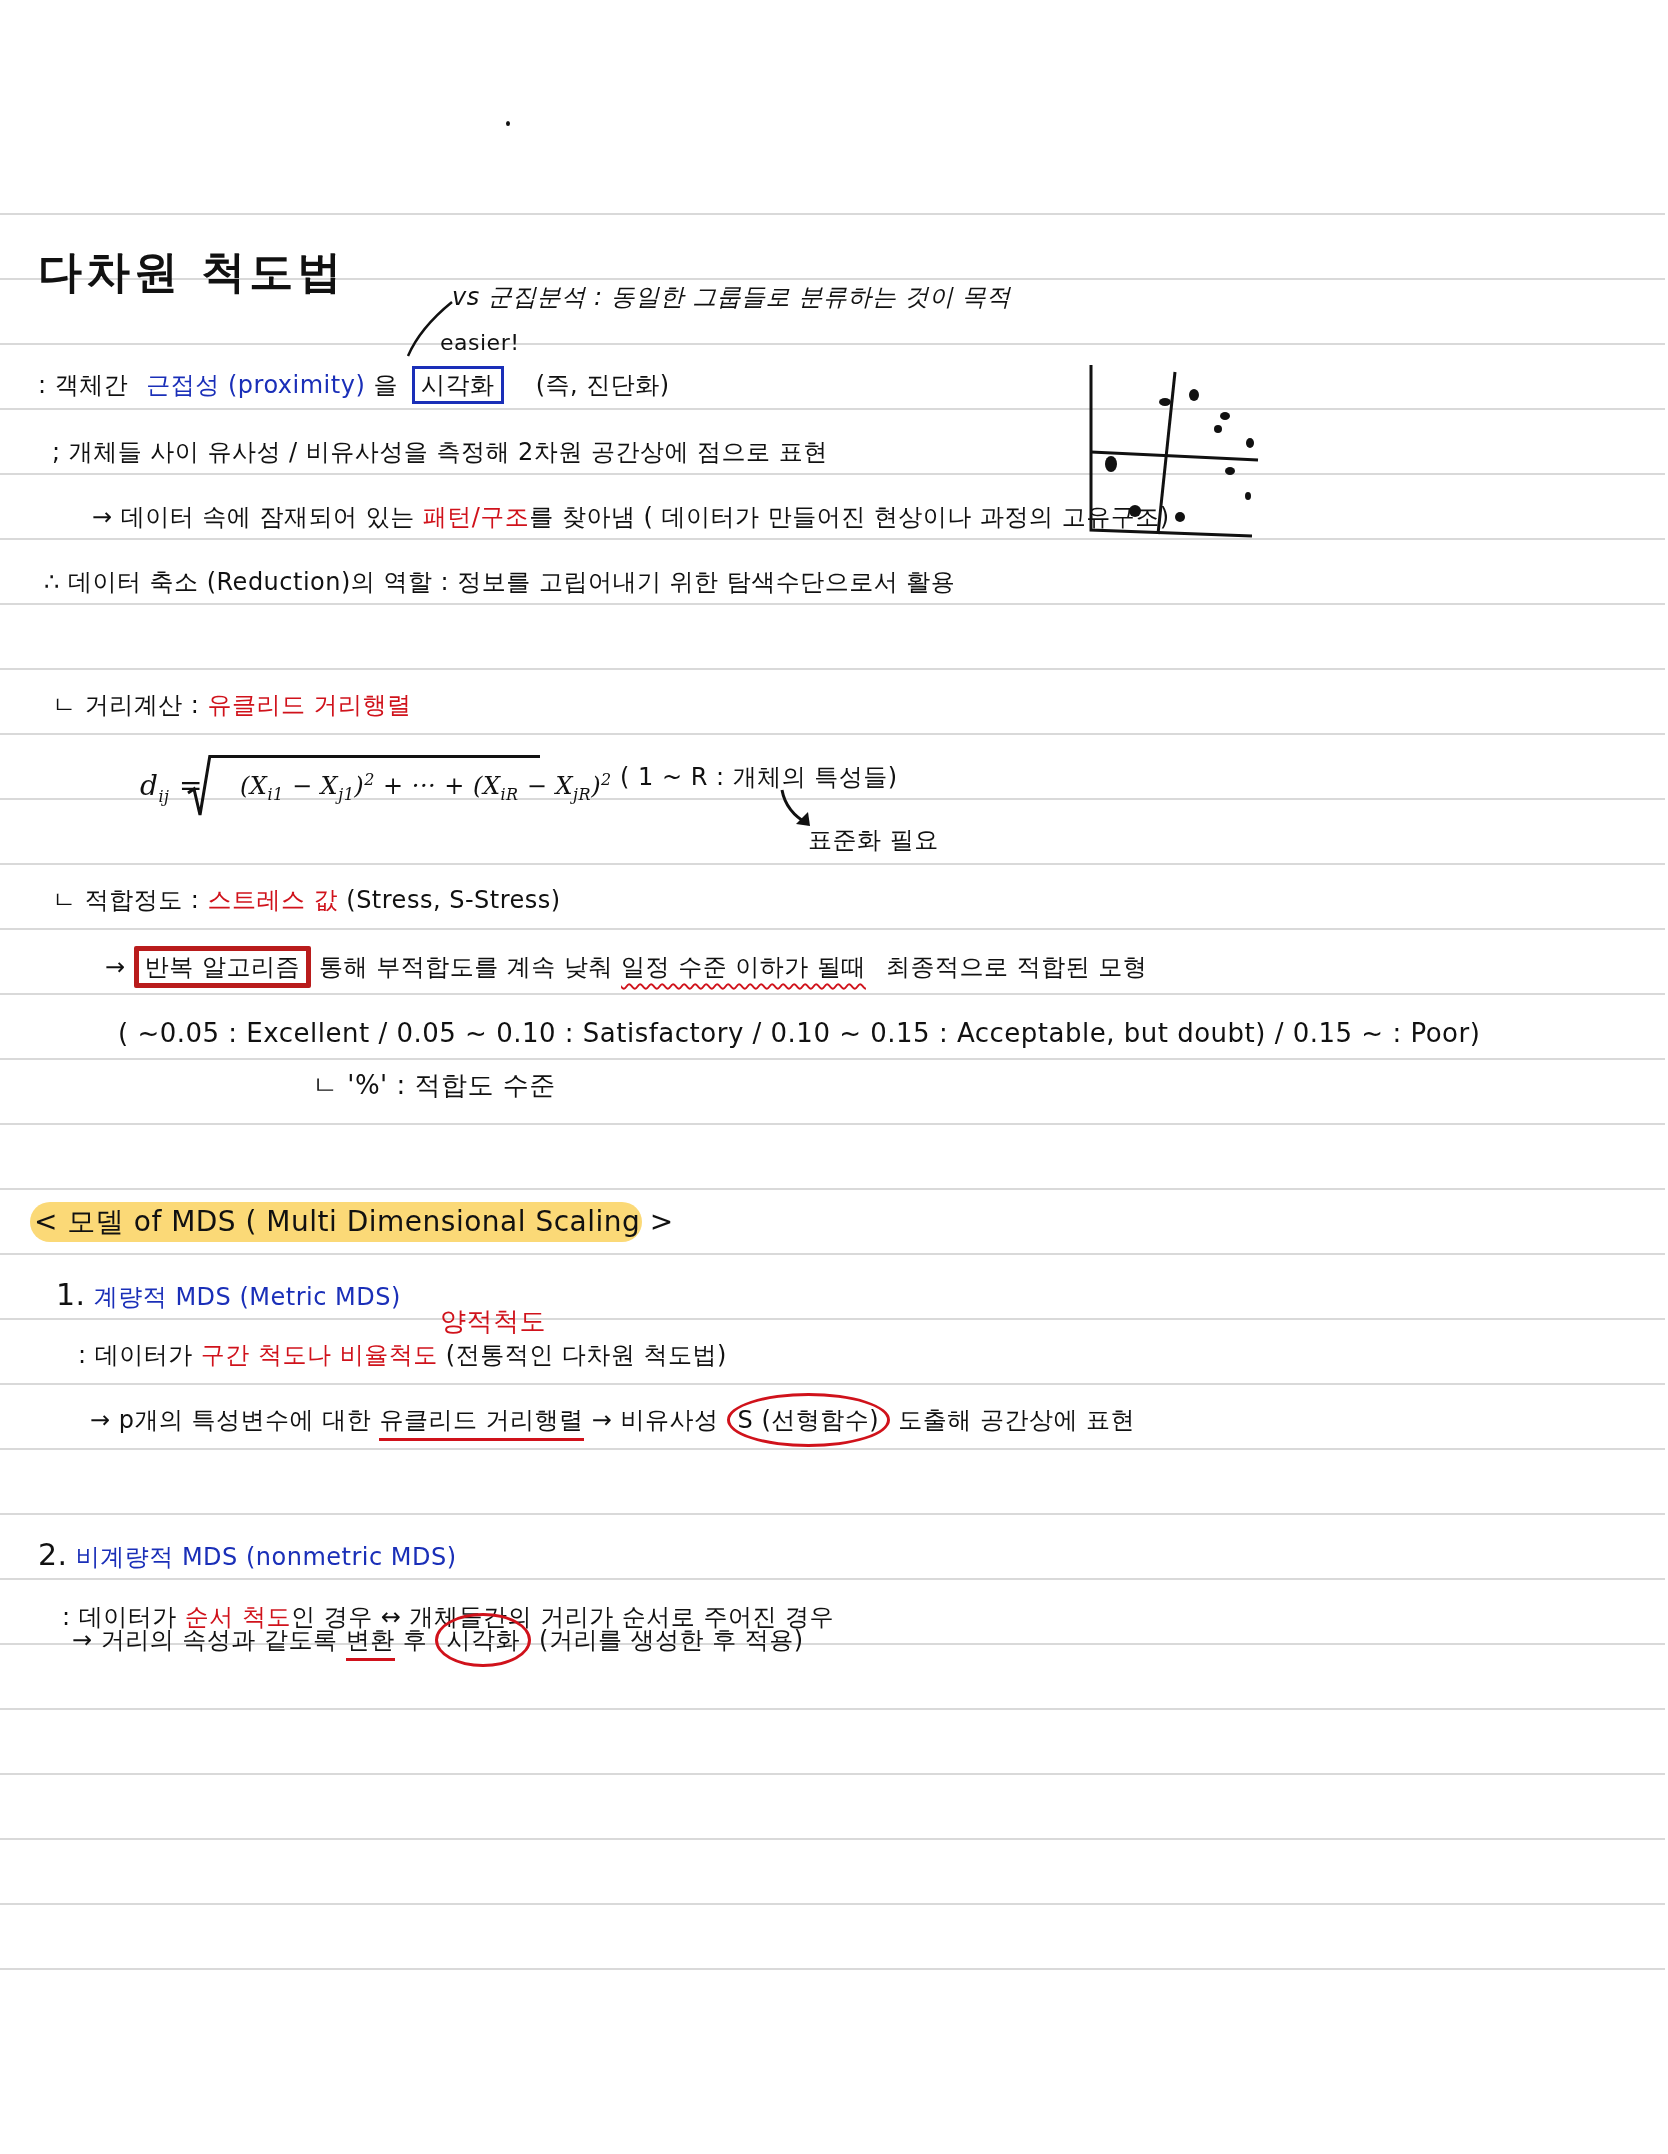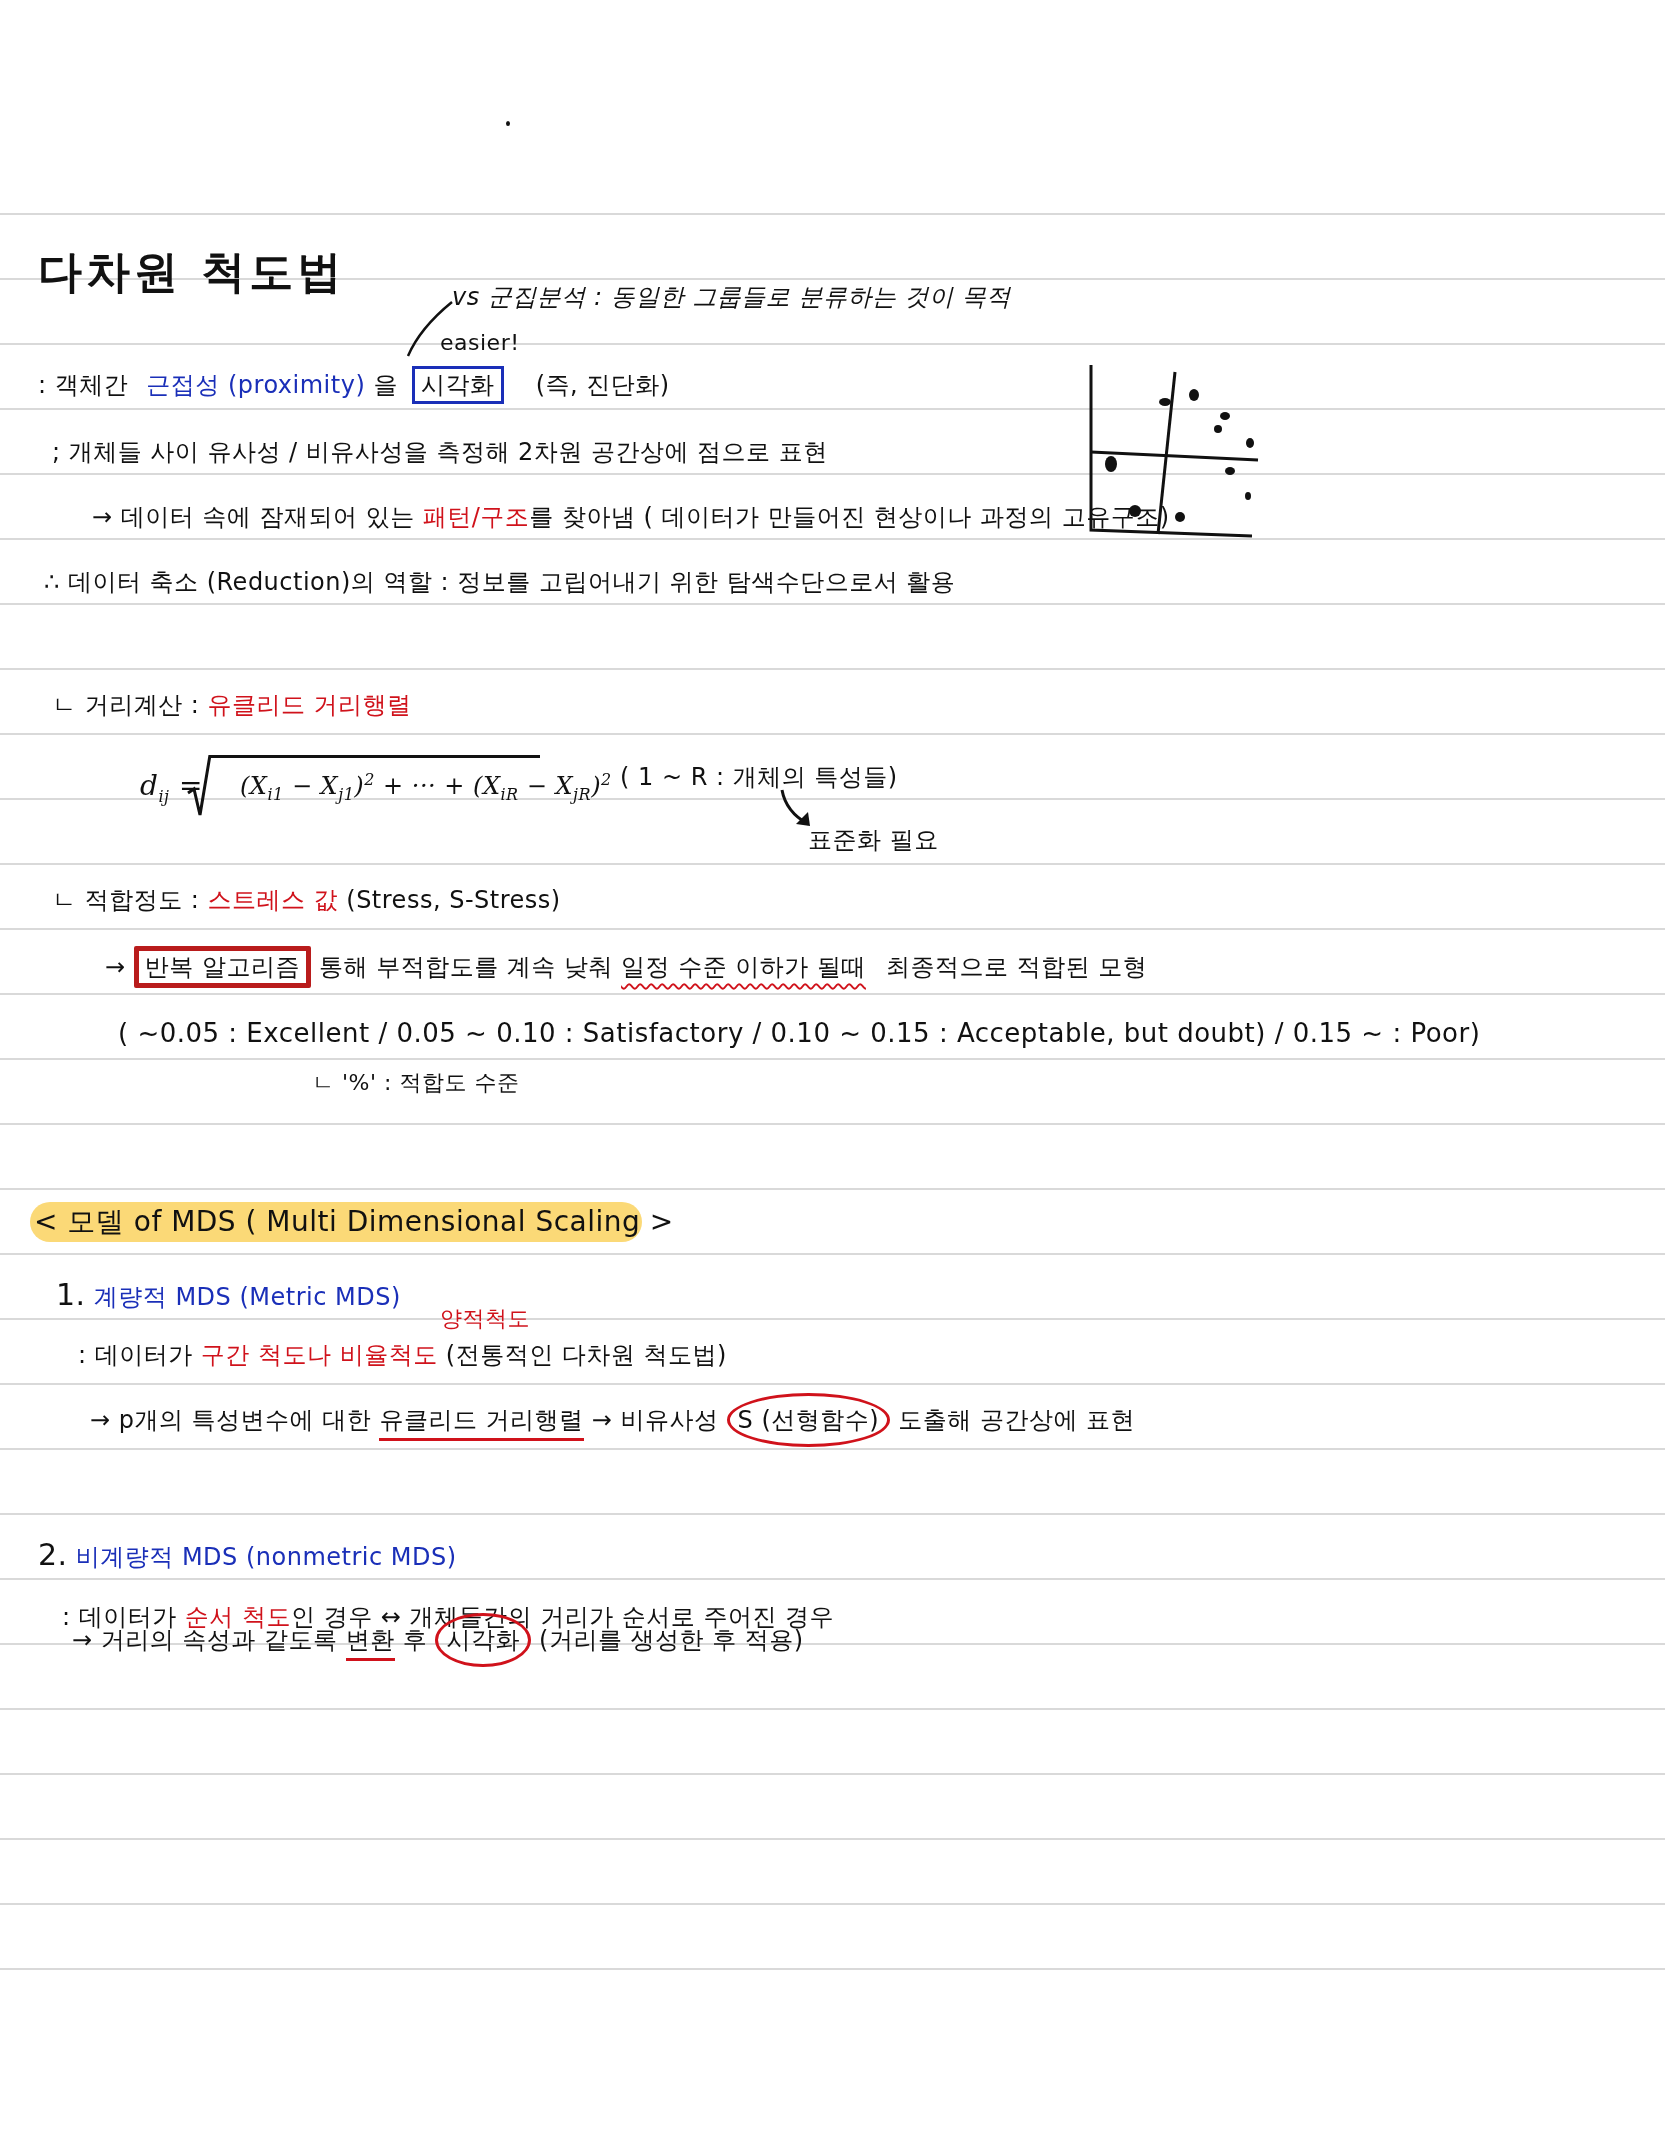--- a/index.html
+++ b/index.html
@@ -16,21 +16,21 @@
   .title { font-size: 44px; font-weight: bold; left: 38px; top: 250px; letter-spacing: 4px; }
   .red { color: #d0121b; }
   .blue { color: #1a2fb8; }
   .boxed-blue { border: 3px solid #1a2fb8; padding: 2px 6px; }
   .boxed-red { border: 5px solid #b91c1c; padding: 2px 6px; border-radius: 2px; margin-top: 24px; }
   .underline-red { border-bottom: 3px solid #d0121b; padding-bottom: 4px; }
   .wavy-red { text-decoration: underline wavy #d0121b; text-decoration-thickness: 2px; text-underline-offset: 8px; }
   .circle-red { border: 3px solid #d0121b; border-radius: 50%; padding: 10px 8px; }
   .highlight { position: absolute; left: 30px; top: 1202px; width: 612px; height: 40px;
                background: #fbd977; border-radius: 20px; }
-  .sm { font-size: 22px; }
+  .sm { font-size: 26px; }
   .formula { font-family: "DejaVu Serif", serif; font-style: italic; font-size: 28px; margin-left: 20px; }
   .sqrt-bar { position: absolute; left: 210px; top: 755px; width: 330px; height: 3px; background: #111; }
   .sqrt-hook { position: absolute; left: 186px; top: 755px; width: 26px; height: 62px; }
   .sup { font-size: 16px; vertical-align: super; }
   .sub { font-size: 16px; vertical-align: sub; }
   .arrow-svg { position: absolute; }
 </style>
 </head>
 <body>
 

